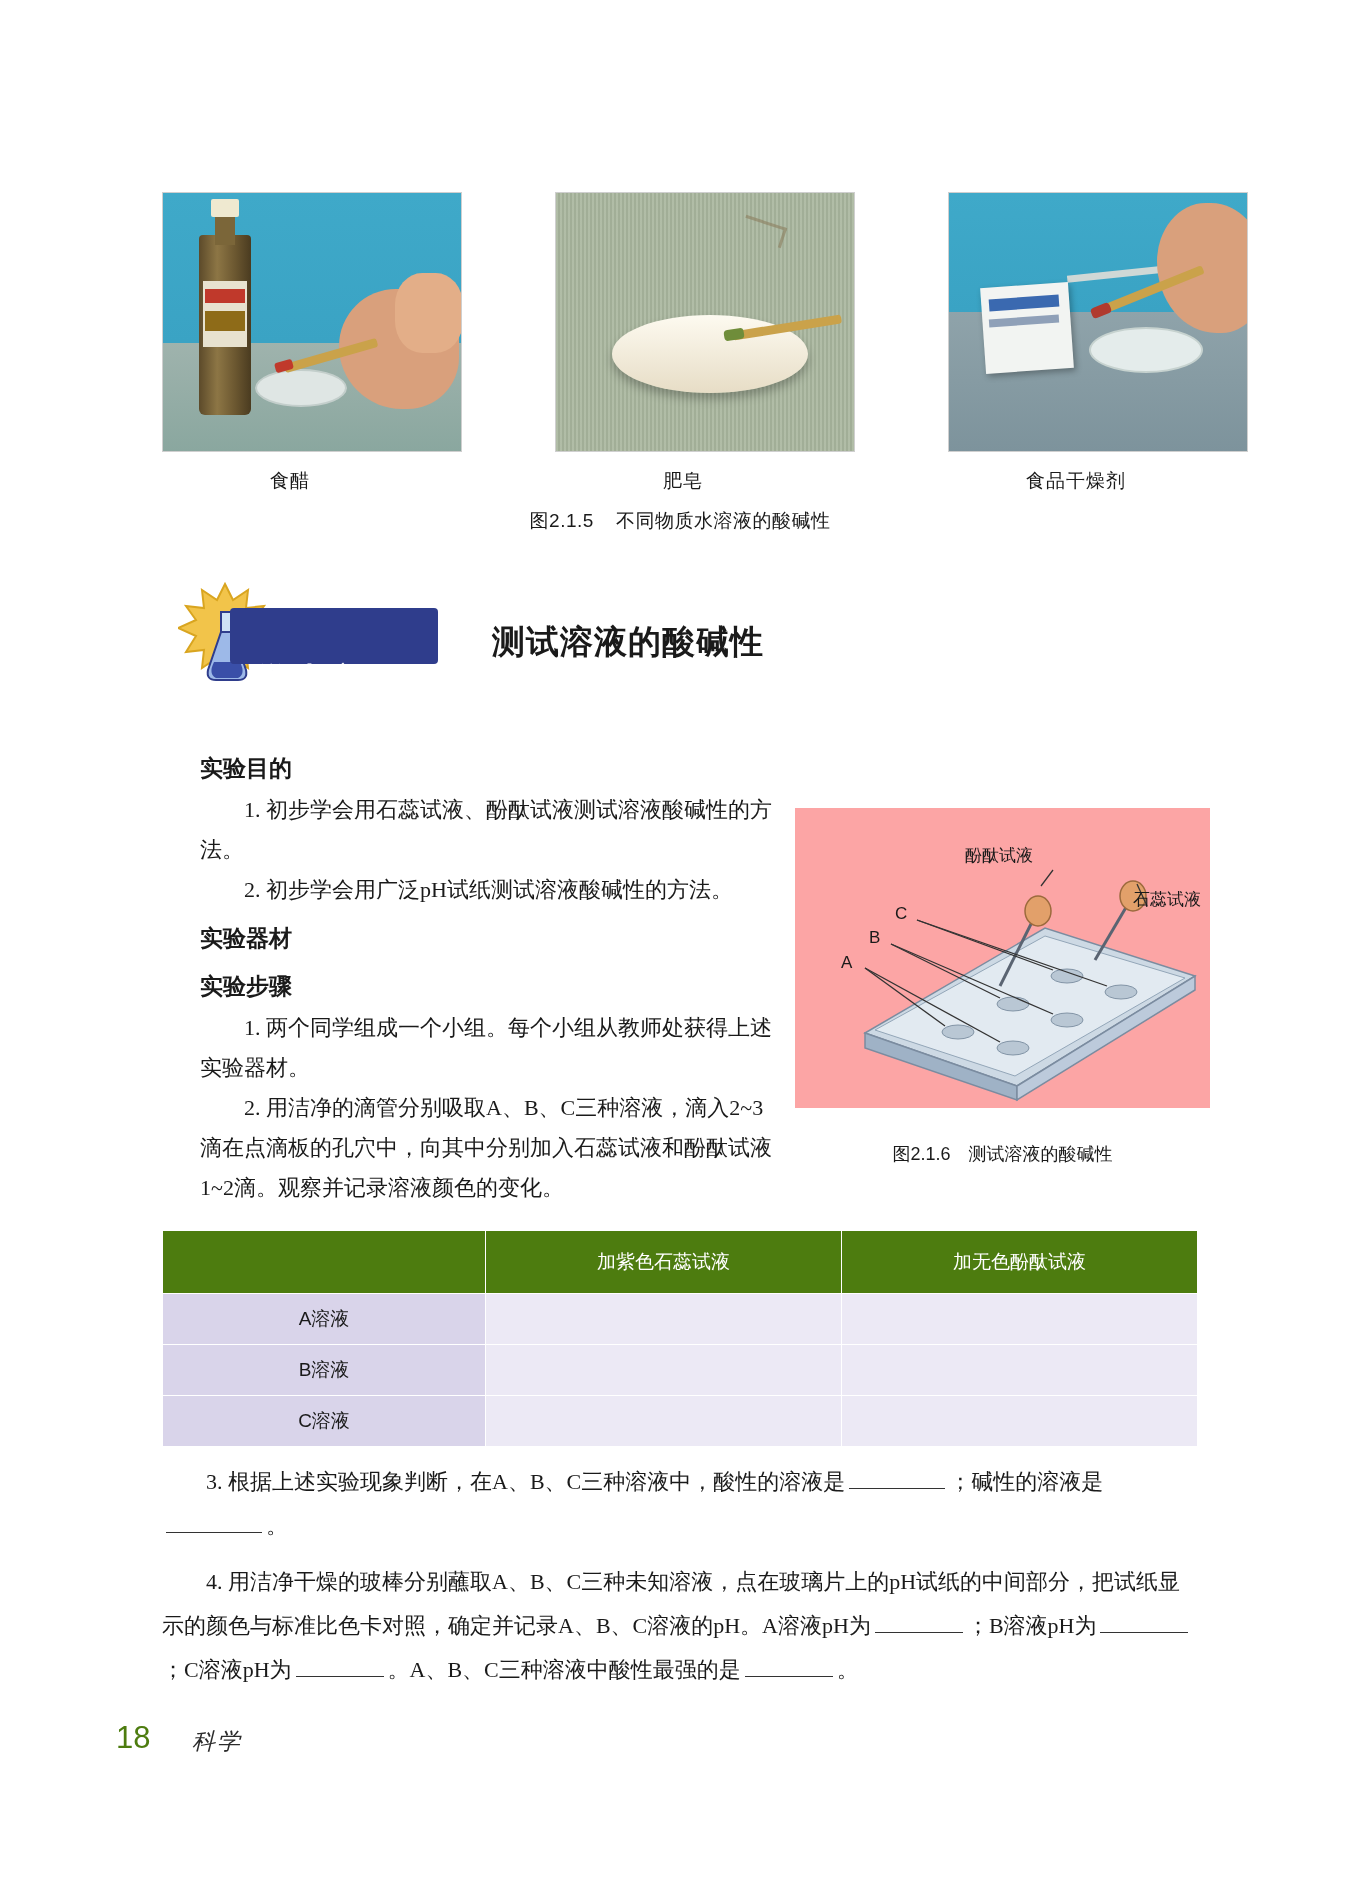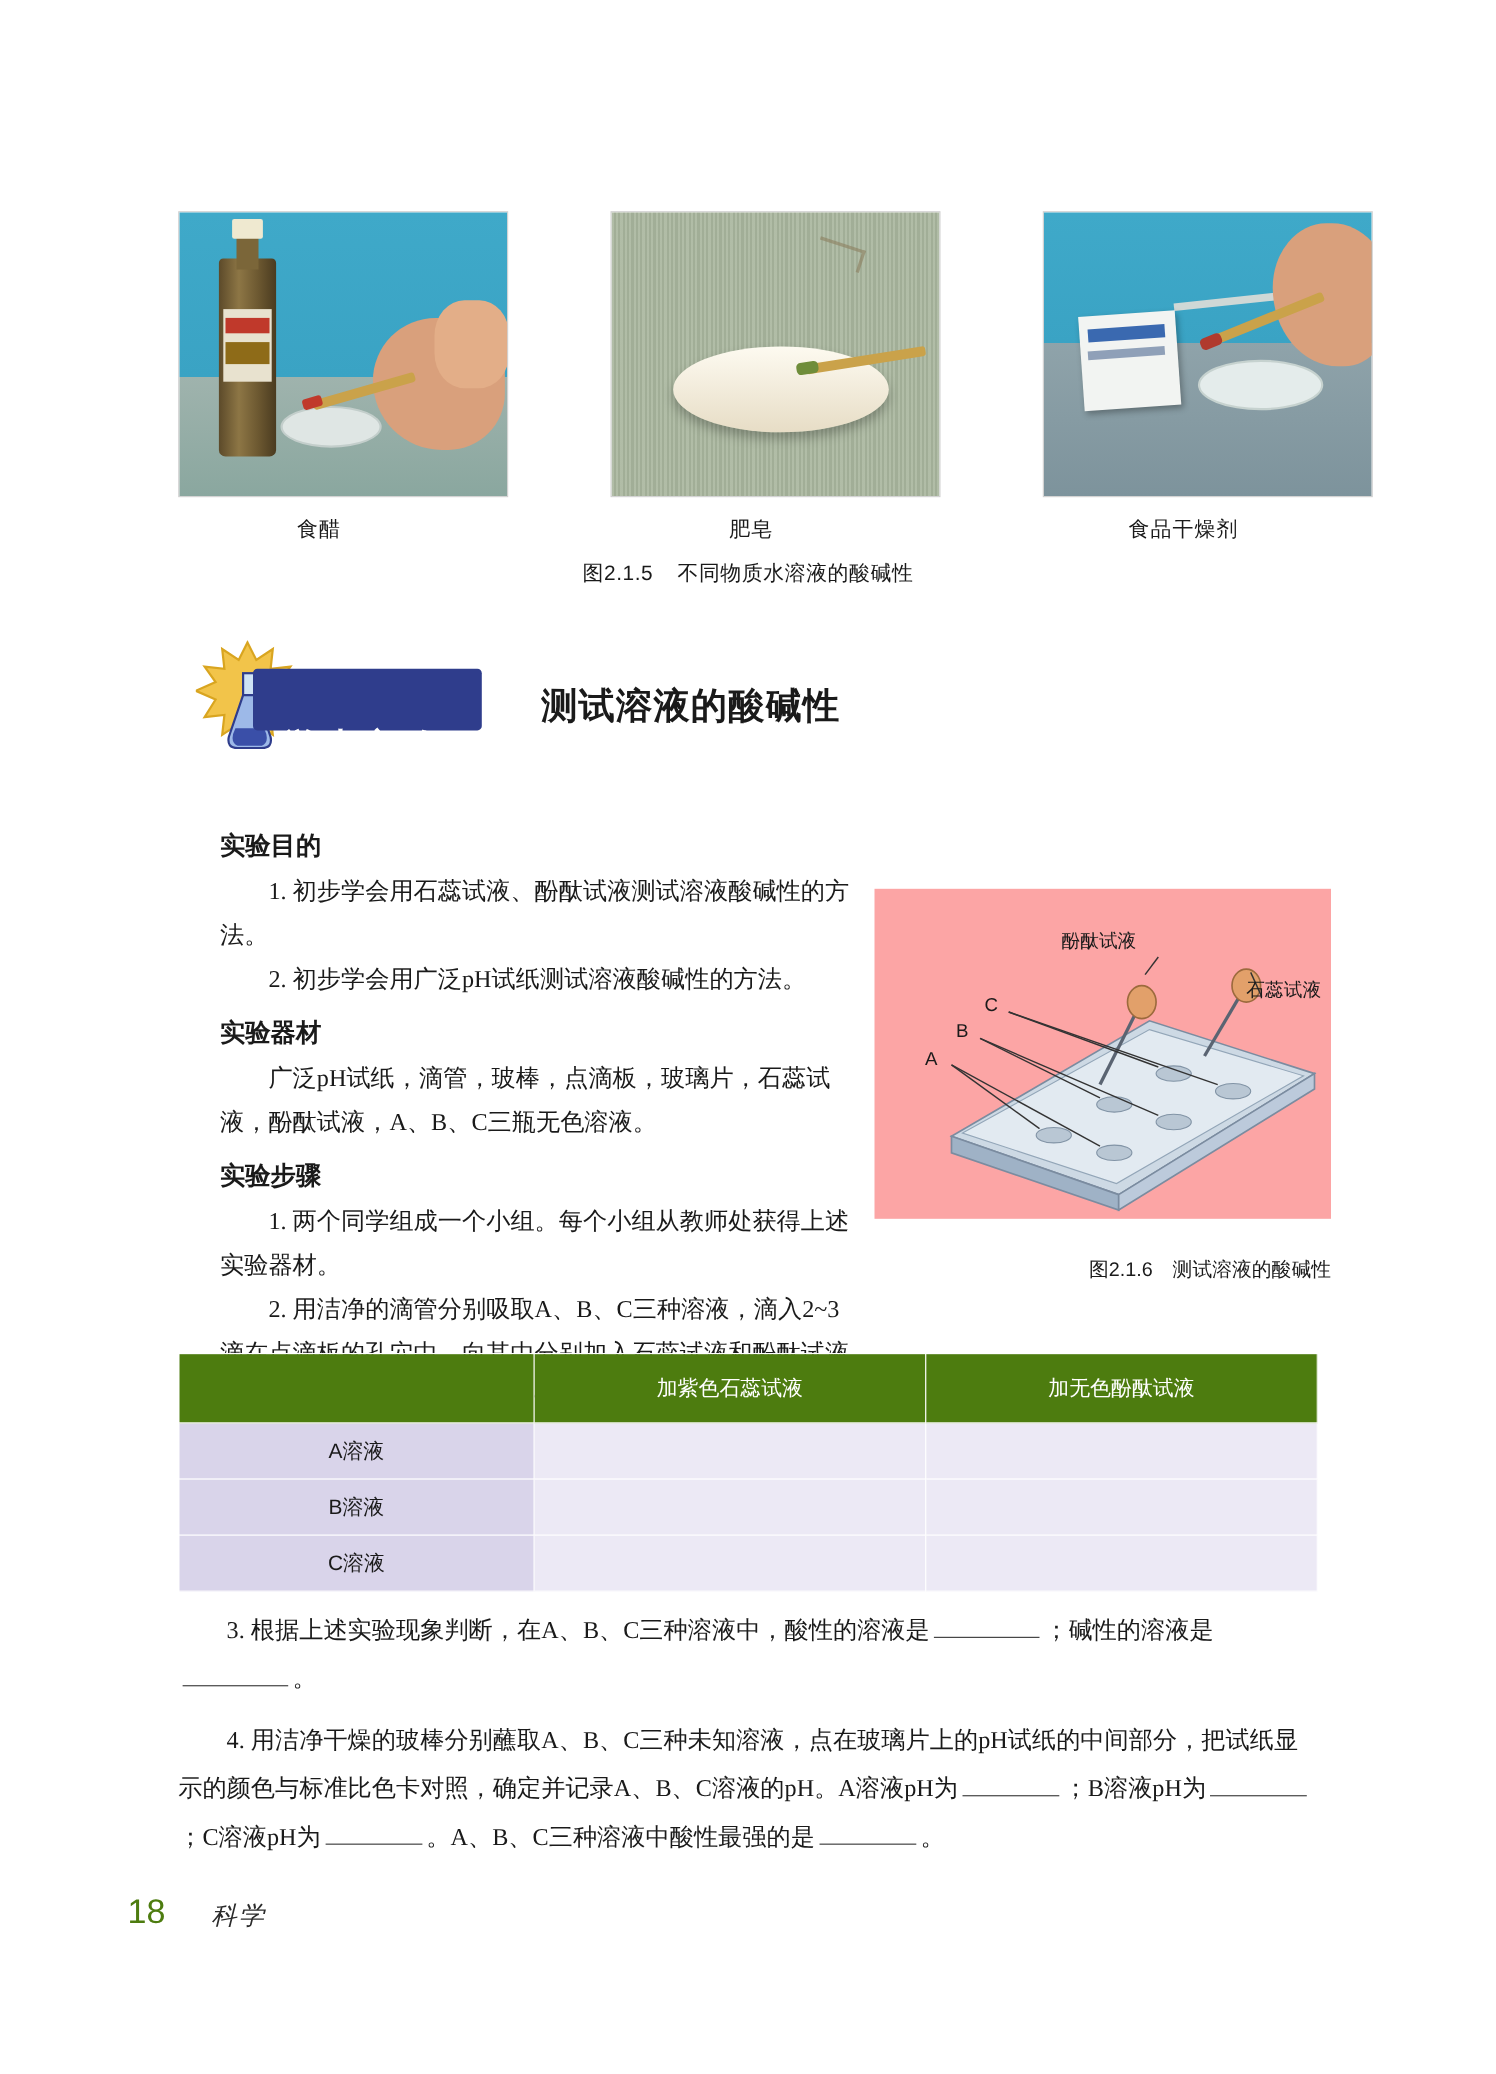--- a/index.html
+++ b/index.html
@@ -173,21 +173,21 @@
     top: 808px;
     width: 415px;
     height: 300px;
     background: #fca5a5;
   }
   .fig216-cap {
     position: absolute;
     left: 795px;
     top: 1142px;
     width: 415px;
-    text-align: right;
+    text-align: center;
     font-family: "Liberation Sans", sans-serif;
     font-size: 18px;
   }
   .fig216-cap .gap { display:inline-block; width:18px; }
 
   
   .tbl {
     position: absolute;
     left: 162px;
     top: 1230px;
@@ -313,21 +313,20 @@
     </svg>
   </div>
 
   <div class="exp-title">测试溶液的酸碱性</div>
 
   <div class="body-col">
     <div class="sec-head">实验目的</div>
     <p class="para">1. 初步学会用石蕊试液、酚酞试液测试溶液酸碱性的方法。</p>
     <p class="para">2. 初步学会用广泛pH试纸测试溶液酸碱性的方法。</p>
     <div class="sec-head">实验器材</div>
-    <p class="para">广泛pH试纸，滴管，玻棒，点滴板，玻璃片，石蕊试液，酚酞试液，A、B、C三瓶无色溶液。</p>
     <div class="sec-head">实验步骤</div>
     <p class="para">1. 两个同学组成一个小组。每个小组从教师处获得上述实验器材。</p>
     <p class="para">2. 用洁净的滴管分别吸取A、B、C三种溶液，滴入2~3滴在点滴板的孔穴中，向其中分别加入石蕊试液和酚酞试液1~2滴。观察并记录溶液颜色的变化。</p>
   </div>
 
   <div class="fig216">
     <svg width="415" height="300" viewBox="0 0 415 300">
 
       <polygon points="70,225 250,120 400,168 222,278" fill="#cdd9e4" stroke="#7b8ca0" stroke-width="1.5"></polygon>
       <polygon points="70,225 222,278 222,292 70,240" fill="#9fb2c6" stroke="#7b8ca0" stroke-width="1.5"></polygon>

